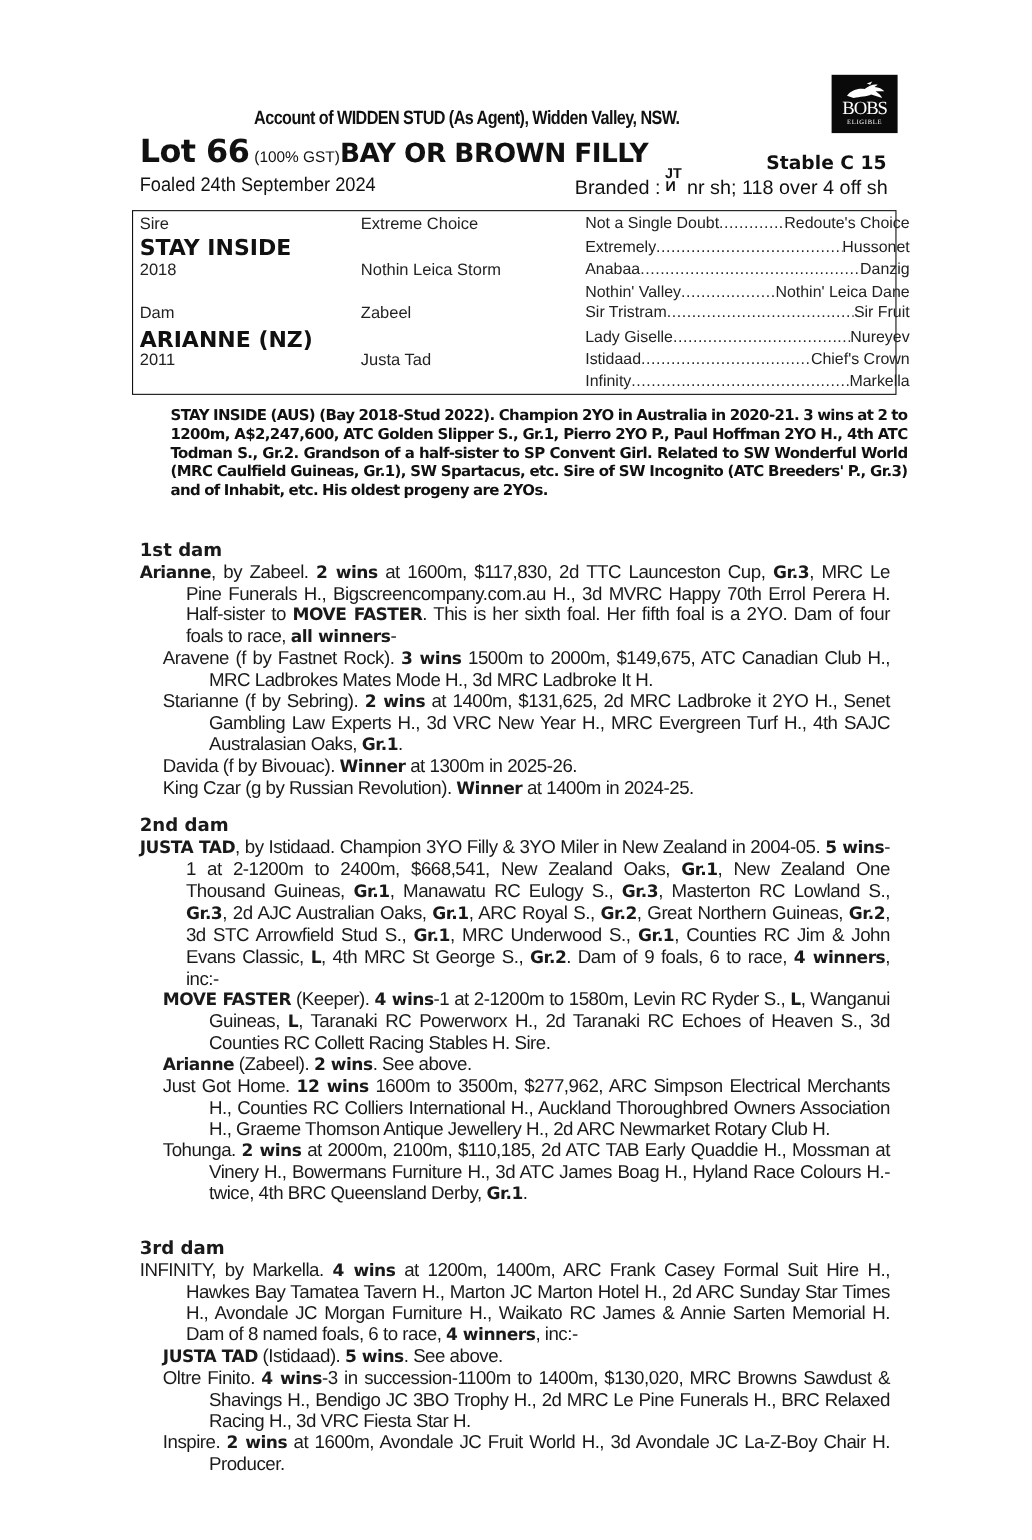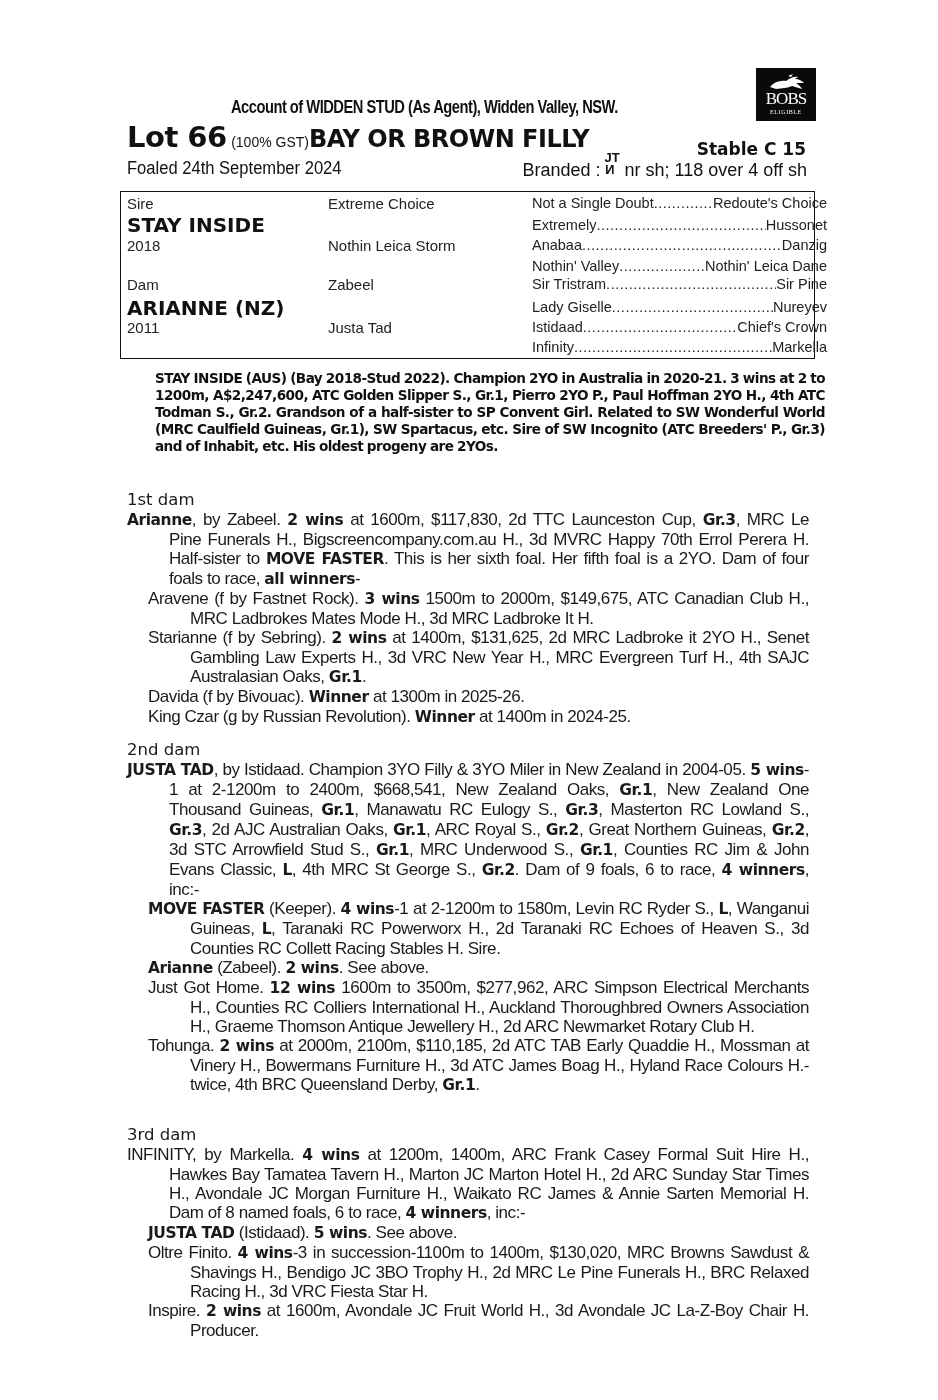--- a/index.html
+++ b/index.html
@@ -33,21 +33,21 @@
   .g3 .l { flex: 0 0 auto; }
   .g3 .dots { flex: 1 1 auto; overflow: hidden; letter-spacing: 0.5px; }
   .g3 .dots::after { content: "......................................................................................................"; }
   .g3 .r { flex: 0 0 auto; }
 
   
   .blurb { left: 134px; top: 370px; width: 670px; font-family: "DejaVu Sans", sans-serif; font-weight: bold; font-size: 13.6px; line-height: 17px; text-align: justify; letter-spacing: -0.55px; word-spacing: -0.5px; margin-left: 21px; }
 
   
   .fam { position: absolute; left: 127px; width: 682px; font-family: "Liberation Sans", sans-serif; font-size: 17px; line-height: 19px; color: #1a1a1a; }
-  .fam .head { font-family: "DejaVu Sans", sans-serif; font-weight: normal; font-size: 16.5px; margin-bottom: 1px; }
+  .fam .head { font-family: "DejaVu Sans", sans-serif; font-weight: bold; font-size: 16.5px; margin-bottom: 1px; }
   .fam p { margin: 0; text-align: justify; padding-left: 42px; text-indent: -42px; }
   .fam p.sub { padding-left: 63px; text-indent: -42px; }
   .fam b { font-family: "DejaVu Sans", sans-serif; font-weight: bold; font-size: 15.5px; }
   .fam p, .fam .cond { letter-spacing: -0.45px; }
 </style>
 </head>
 <body>
 
 <div class="abs account">Account of WIDDEN STUD (As Agent), Widden Valley, NSW.</div>
 
@@ -100,21 +100,21 @@
       <span class="r">Danzig</span>
     </div>
   <div class="g3" style="top:66px">
       <span class="l">Nothin' Valley</span>
       <span class="dots"></span>
       <span class="r">Nothin' Leica Dane</span>
     </div>
   <div class="g3" style="top:84px">
       <span class="l">Sir Tristram</span>
       <span class="dots"></span>
-      <span class="r">Sir Pine</span>
+      <span class="r">Sir Fruit</span>
     </div>
   <div class="g3" style="top:107px">
       <span class="l">Lady Giselle</span>
       <span class="dots"></span>
       <span class="r">Nureyev</span>
     </div>
   <div class="g3" style="top:127px">
       <span class="l">Istidaad</span>
       <span class="dots"></span>
       <span class="r">Chief's Crown</span>

